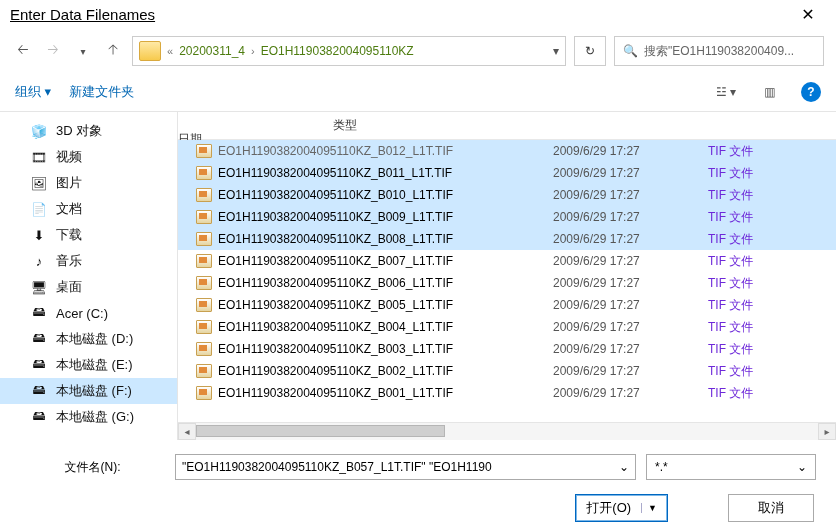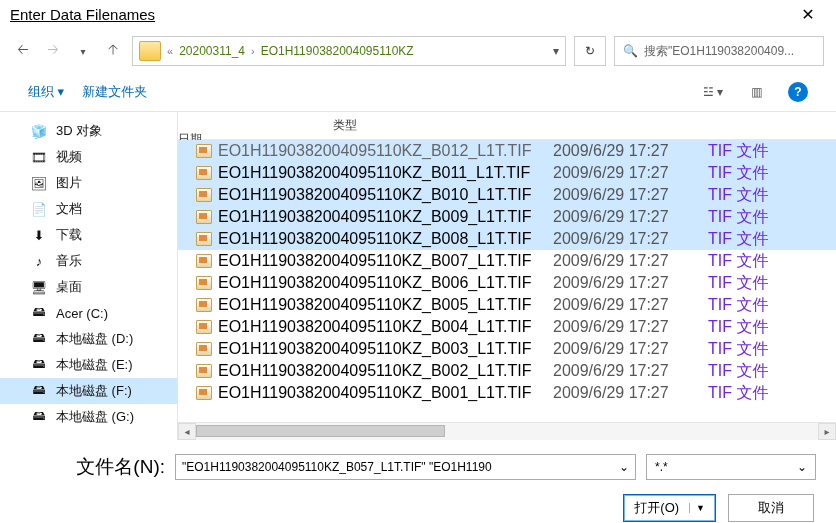--- a/index.html
+++ b/index.html
@@ -9,56 +9,56 @@
 .titlebar .close { width: 40px; height: 100%; display: flex; align-items: center; justify-content: center; font-size: 16px; }
 .navrow { height: 42px; display: flex; align-items: center; padding: 0 12px; gap: 8px; }
 .navbtn { width: 22px; height: 22px; display: flex; align-items: center; justify-content: center; color: #555; font-size: 14px; }
 .folder-icon { width: 22px; height: 20px; background: linear-gradient(#ffe9a6,#f7ca4d); border: 1px solid #d9a93e; border-radius: 2px; }
 .addrbar { flex: 1; height: 30px; border: 1px solid #ccc; display: flex; align-items: center; padding: 0 6px; gap: 6px; }
 .addrbar .chev { color: #777; font-size: 11px; }
 .addrbar .seg { color: #4d7c0f; }
 .addrbar .drop { margin-left: auto; color: #555; }
 .refresh { width: 32px; height: 30px; border: 1px solid #ccc; display: flex; align-items: center; justify-content: center; color: #333; }
 .searchbox { width: 210px; height: 30px; border: 1px solid #ccc; display: flex; align-items: center; padding: 0 8px; gap: 6px; color: #666; }
-.toolrow { height: 40px; display: flex; align-items: center; padding: 0 28px; gap: 18px; border-bottom: 1px solid #e5e5e5; justify-content: flex-end; }
+.toolrow { height: 40px; display: flex; align-items: center; padding: 0 15px; gap: 18px; border-bottom: 1px solid #e5e5e5; justify-content: flex-end; }
 .toolrow .tool { color: #0066b3; font-size: 13px; }
 .toolrow .spacer { flex: 1; }
 .toolrow .iconbtn { width: 26px; height: 26px; display: flex; align-items: center; justify-content: center; color: #555; border: 1px solid transparent; }
 .toolrow .help { width: 20px; height: 20px; border-radius: 50%; background: #0078d7; color: #fff; display: flex; align-items: center; justify-content: center; font-size: 12px; font-weight: bold; }
 .body { display: flex; height: 328px; }
 .sidebar { width: 178px; border-right: 1px solid #e5e5e5; padding: 6px 0; overflow: hidden; }
 .sbitem { height: 26px; display: flex; align-items: center; padding: 0 0 0 30px; gap: 8px; font-size: 13px; color: #111; }
 .sbitem.sel { background: #cce8ff; }
 .sbic { width: 18px; height: 16px; display: flex; align-items: center; justify-content: center; font-size: 13px; }
 .filearea { flex: 1; display: flex; flex-direction: column; }
 .cols { height: 28px; display: flex; align-items: center; border-bottom: 1px solid #e8e8e8; font-size: 12px; color: #333; }
 .cols .cname { width: 375px; padding-left: 20px; }
 .cols .cdate { width: 155px; margin-top: 28px; }
 .cols .ctype { flex: 1; }
 .rows { flex: 1; overflow: hidden; }
-.row { height: 22px; display: flex; align-items: center; font-size: 16px; }
+.row { height: 22px; display: flex; align-items: center; font-size: 12px; }
 .row.sel { background: #cde8ff; }
 .row .fic { width: 16px; height: 14px; margin-left: 18px; margin-right: 6px; background: linear-gradient(#fff,#e6d5a0); border: 1px solid #c8a050; border-radius: 1px; position: relative; }
 .row .fic::after { content: ""; position: absolute; left: 2px; top: 2px; width: 8px; height: 6px; background: #e28b3a; }
 .row .fname { width: 335px; color: #000; }
 .row.cut .fname { color: #666; }
 .row .fdate { width: 155px; color: #555; }
 .row .ftype { color: #6d28d9; }
 .hscroll { height: 18px; border-top: 1px solid #e5e5e5; display: flex; align-items: center; background: #f5f5f5; }
 .hscroll .arrow { width: 18px; height: 100%; display: flex; align-items: center; justify-content: center; color: #666; font-size: 10px; background: #f0f0f0; border: 1px solid #ddd; }
 .hscroll .track { flex: 1; height: 100%; position: relative; }
 .hscroll .thumb { position: absolute; left: 0; top: 2px; width: 40%; height: 12px; background: #cfcfcf; border: 1px solid #b5b5b5; }
 .footer { padding: 14px 20px; display: flex; flex-direction: column; gap: 14px; }
 .fnrow { display: flex; align-items: center; gap: 10px; }
-.fnlabel { font-size: 19px; color: #000; width: 145px; text-align: right; }
+.fnlabel { font-size: 12px; color: #000; width: 145px; text-align: center; }
 .fninput { flex: 1; height: 26px; border: 1px solid #aaa; padding: 0 6px; display: flex; align-items: center; }
 .fninput .val { flex: 1; overflow: hidden; white-space: nowrap; }
 .filter { width: 170px; height: 26px; border: 1px solid #aaa; padding: 0 8px; display: flex; align-items: center; justify-content: space-between; }
 .btnrow { display: flex; justify-content: flex-end; gap: 12px; padding-right: 2px; }
-.btn { min-width: 86px; height: 28px; border: 1px solid #0078d7; background: #fff; display: flex; align-items: center; justify-content: center; font-size: 13px; padding: 0 10px; gap: 4px; }
+.btn { min-width: 86px; height: 28px; border: 1px solid #0078d7; background: #fff; display: flex; align-items: center; justify-content: center; font-size: 13px; padding: 0 10px; gap: 4px; margin-left: 48px; }
 .btn.primary { border: 1px solid #0067c0; box-shadow: inset 0 0 0 1px #7ab7e9; }
 .btn.cancel { border: 1px solid #aaa; }
 </style>
 </head>
 <body>
 
 <div class="titlebar">
   <span class="title">Enter Data Filenames</span>
   <div class="close">✕</div>
 </div>

